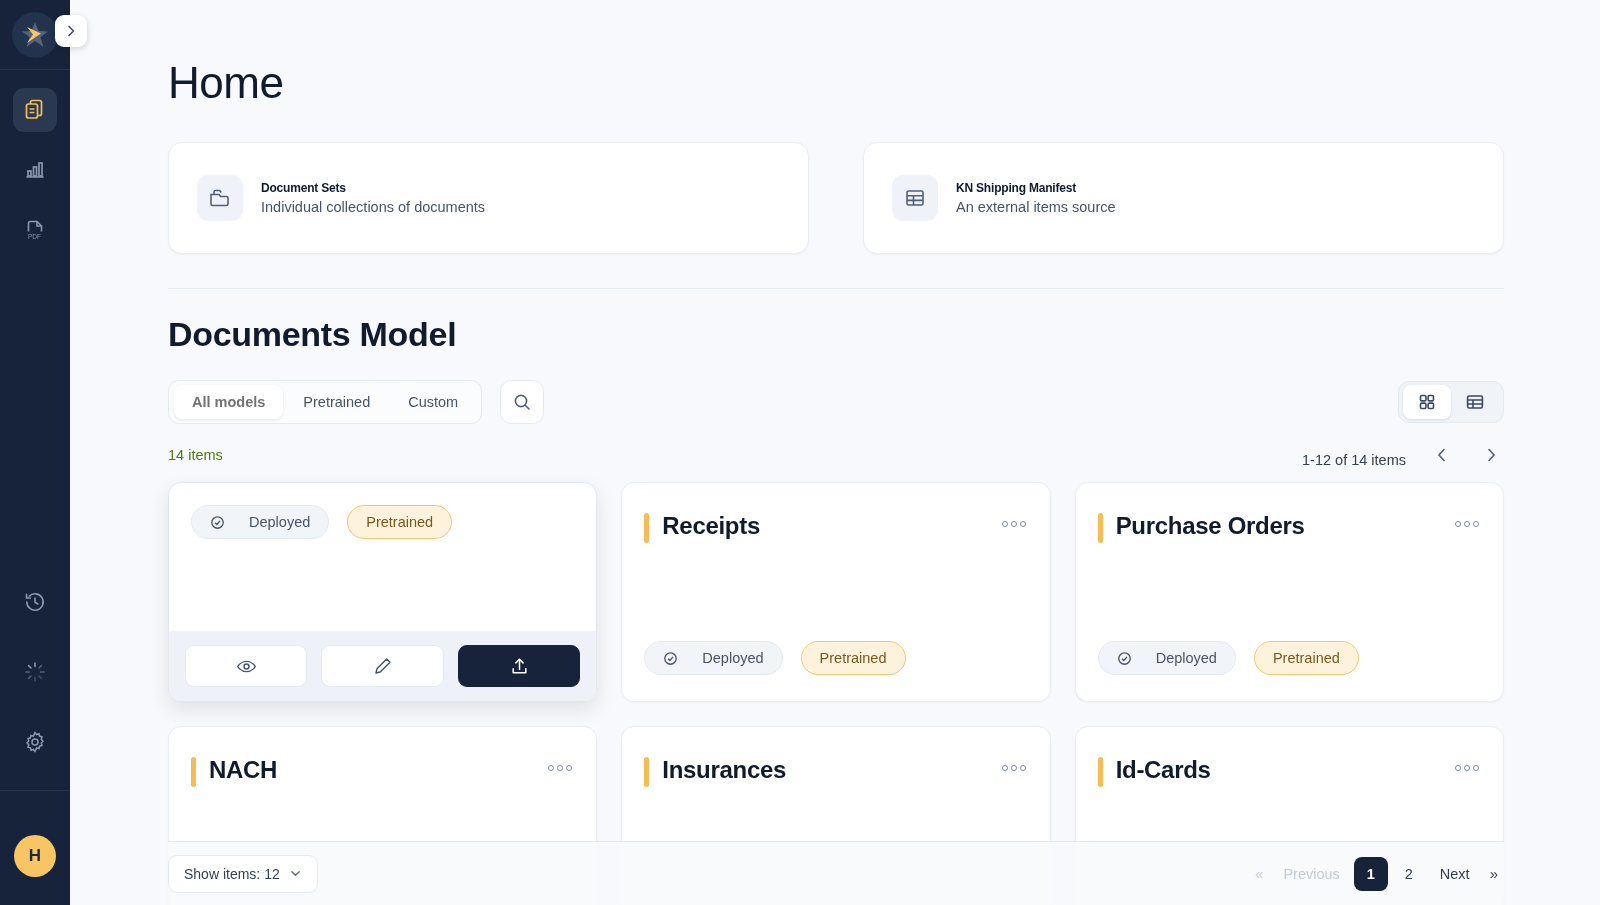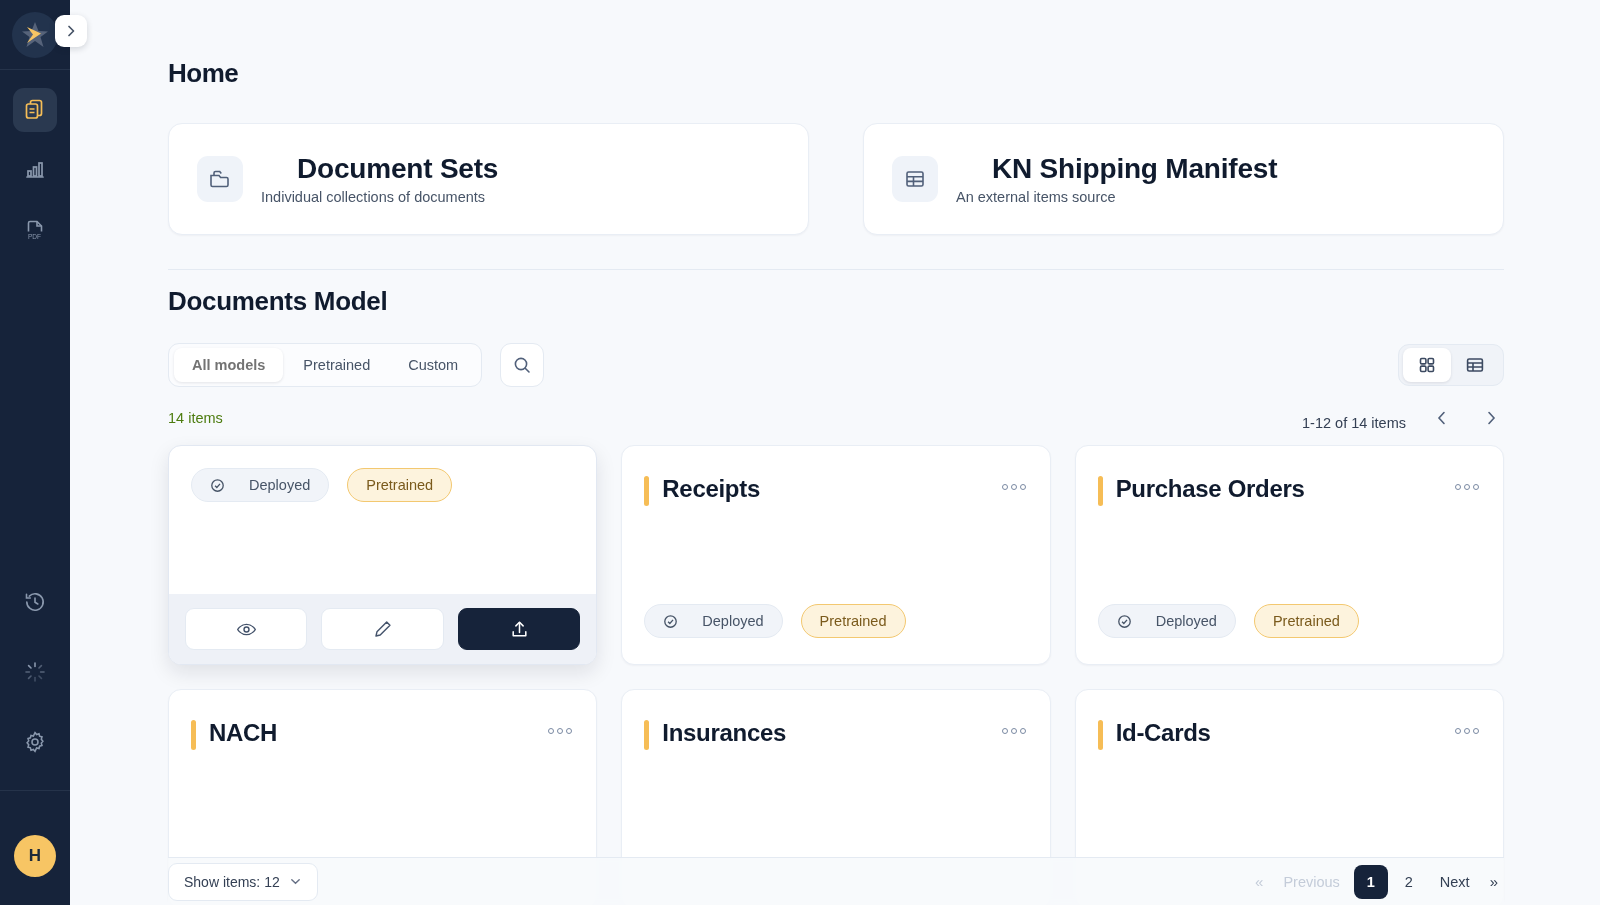--- a/index.html
+++ b/index.html
@@ -56,46 +56,46 @@
     color: #475467; z-index: 40;
   }
 
   
   .main {
     flex: 1 1 auto; height: 905px;
     position: relative; overflow: hidden;
     padding: 0 96px 0 98px;
   }
   .page-title {
-    font-size: 26px; font-weight: bold; color: #101b2e;
+    font-size: 44px; font-weight: normal; color: #101b2e;
     padding-top: 58px; letter-spacing: -0.5px;
   }
 
   .tiles { display: flex; gap: 54px; margin-top: 34px; }
   .tile {
     flex: 1 1 0; height: 112px;
     background: #ffffff; border: 1px solid #e9eef5; border-radius: 14px;
     display: flex; align-items: center; gap: 18px;
     padding: 0 28px;
     box-shadow: 0 1px 2px rgba(16,24,40,.04);
   }
   .tile-icon {
     width: 46px; height: 46px; border-radius: 11px;
     background: #eff3f9; color: #51607a;
     display: flex; align-items: center; justify-content: center;
     flex: 0 0 46px;
   }
-  .tile-title { font-size: 28px; font-weight: bold; color: #101b2e; letter-spacing: -0.2px; margin-left: 36px; }
+  .tile-title { font-size: 12px; font-weight: bold; color: #101b2e; letter-spacing: -0.2px; }
   .tile-sub { font-size: 14.5px; color: #475467; margin-top: 4px; }
 
   .hr { height: 1px; background: #e4eaf2; margin: 34px 0 0 0; }
 
   .section-title {
-    font-size: 26px; font-weight: bold; color: #101b2e;
-    margin-top: 16px; letter-spacing: -0.3px;
+    font-size: 34px; font-weight: bold; color: #101b2e;
+    margin-top: 26px; letter-spacing: -0.3px;
   }
 
   .toolbar { display: flex; align-items: center; margin-top: 26px; }
   .segmented {
     display: flex; align-items: center;
     background: #fbfcfe; border: 1px solid #e4eaf2; border-radius: 11px;
     padding: 5px; gap: 2px; height: 44px;
   }
   .seg {
     padding: 0 18px; height: 34px; line-height: 34px;
@@ -192,21 +192,21 @@
   .act {
     flex: 1 1 0; height: 42px; border-radius: 9px;
     display: flex; align-items: center; justify-content: center;
     background: #ffffff; border: 1px solid #e4eaf2; color: #44536b;
   }
   .act.primary { background: #16233a; border-color: #16233a; color: #ffffff; }
 
   
   .bottombar {
     position: absolute; left: 98px; right: 96px; bottom: 0;
-    height: 48px;
+    height: 64px;
     background: rgba(247,249,252,0.86);
     border-top: 1px solid #e4eaf2;
     backdrop-filter: blur(4px);
     display: flex; align-items: center;
     z-index: 20;
   }
   .showitems {
     height: 38px; border-radius: 9px;
     background: #ffffff; border: 1px solid #e4eaf2;
     display: flex; align-items: center; gap: 9px;

